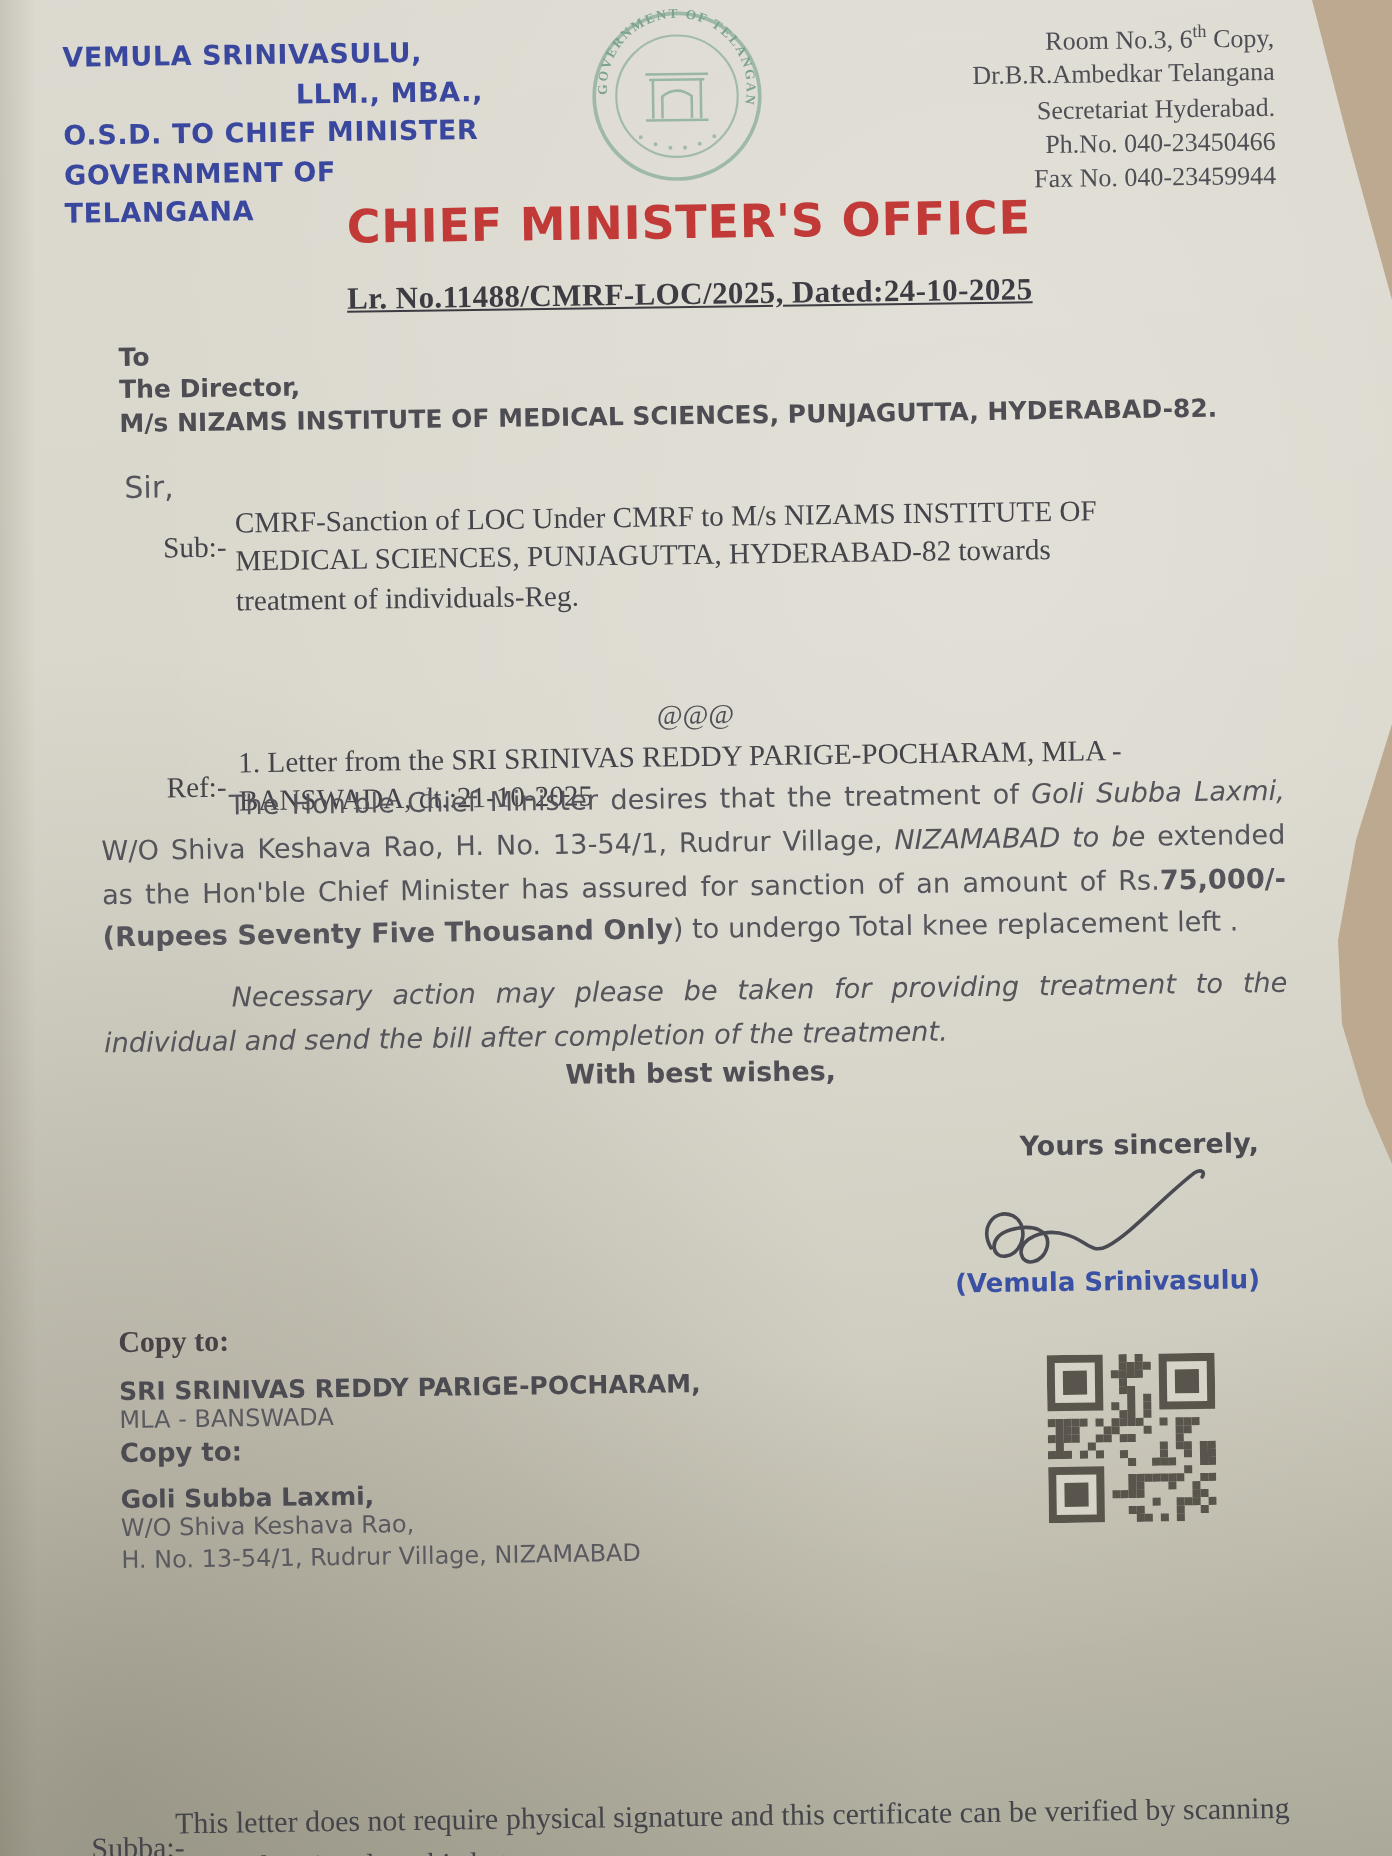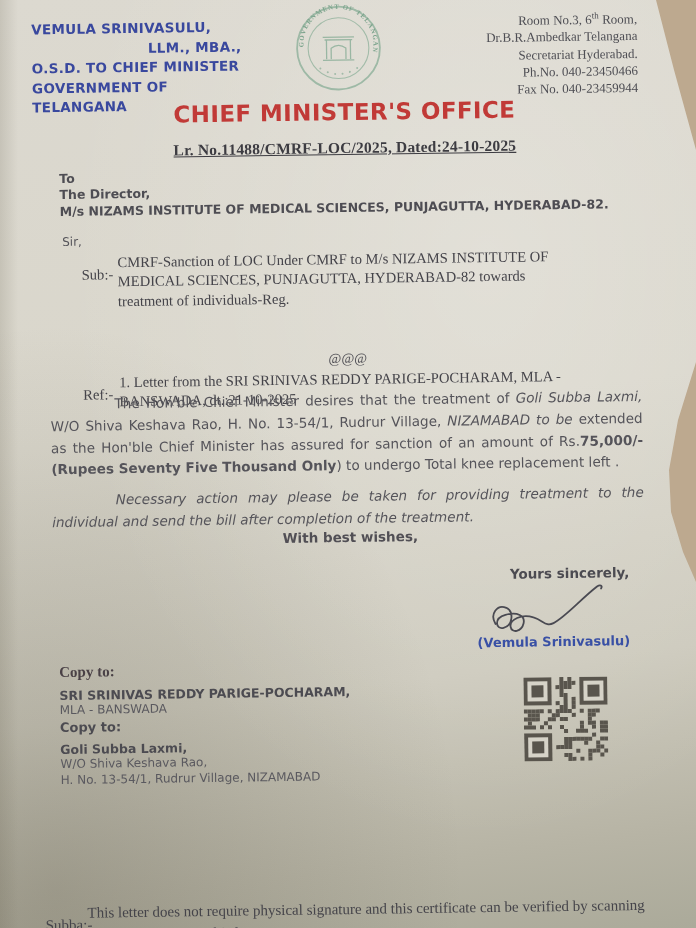--- a/index.html
+++ b/index.html
@@ -43,21 +43,21 @@
 
   #office-title { left: 0; top: 99px; width: 100%; text-align: center;
     font-size: 23px; font-weight: bold; color: #c13a37; letter-spacing: .4px; }
 
   #reference-line { left: 0; top: 139px; width: 100%; text-align: center;
     font-weight: bold; font-size: 15.5px; color: #3d3c42;
     text-decoration: underline; letter-spacing: .2px; }
 
   #recipient { left: 62px; top: 167px; font-weight: bold; font-size: 12.5px;
     line-height: 1.3; color: #4e4d53; }
-  #salutation { left: 64px; top: 231px; font-size: 12px; color: #56555b; }
+  #salutation { left: 64px; top: 231px; font-size: 15px; color: #56555b; }
 
   .hang { position: relative; font-size: 14.6px; line-height: 1.32; color: #45444a; }
   .hang .lbl { position: absolute; left: 0; top: 12px; text-align: center; }
   #subject-block { left: 83px; top: 250px; width: 486px; padding-left: 36px; box-sizing: border-box; }
   #reference-block { left: 83px; top: 312px; width: 500px; padding-left: 36px; box-sizing: border-box; }
 
   #separator { left: 0; top: 351px; width: 100%; text-align: center; font-size: 14px; color: #504f55; }
 
   .para { left: 50px; width: 592px; text-align: justify; font-size: 13.6px;
     line-height: 1.6; color: #55545a; }
@@ -122,21 +122,21 @@
         <circle cx="30" cy="72" r="1.1"></circle>
           <circle cx="38" cy="76" r="1.1"></circle>
         <circle cx="46" cy="78" r="1.1"></circle>
           <circle cx="54" cy="78" r="1.1"></circle>
         <circle cx="62" cy="76" r="1.1"></circle>
           <circle cx="70" cy="72" r="1.1"></circle>
       </g>
     </svg>
 
     <div class="abs serif" id="address-block">
-      <div><span>Room No.3, 6</span><sup>th</sup><span> Room,</span></div>
+      <div><span>Room No.3, 6</span><sup>th</sup><span> Copy,</span></div>
       <div>Dr.B.R.Ambedkar Telangana</div>
       <div>Secretariat Hyderabad.</div>
       <div>Ph.No. 040-23450466</div>
       <div>Fax No. 040-23459944</div>
     </div>
 
     <div class="abs sans" id="office-title">CHIEF MINISTER'S OFFICE</div>
 
     <div class="abs serif" id="reference-line">Lr. No.11488/CMRF-LOC/2025, Dated:24-10-2025</div>
 

